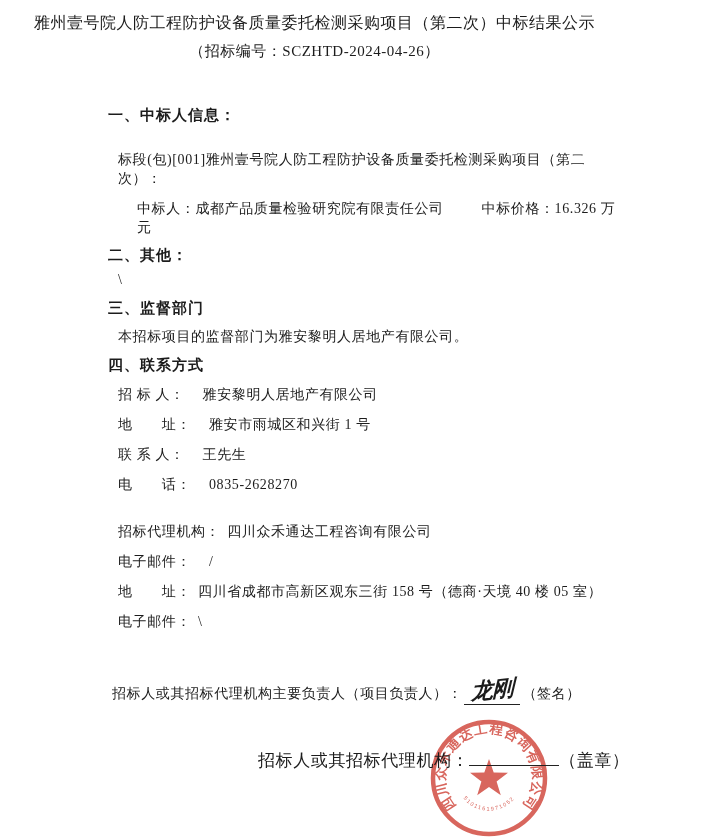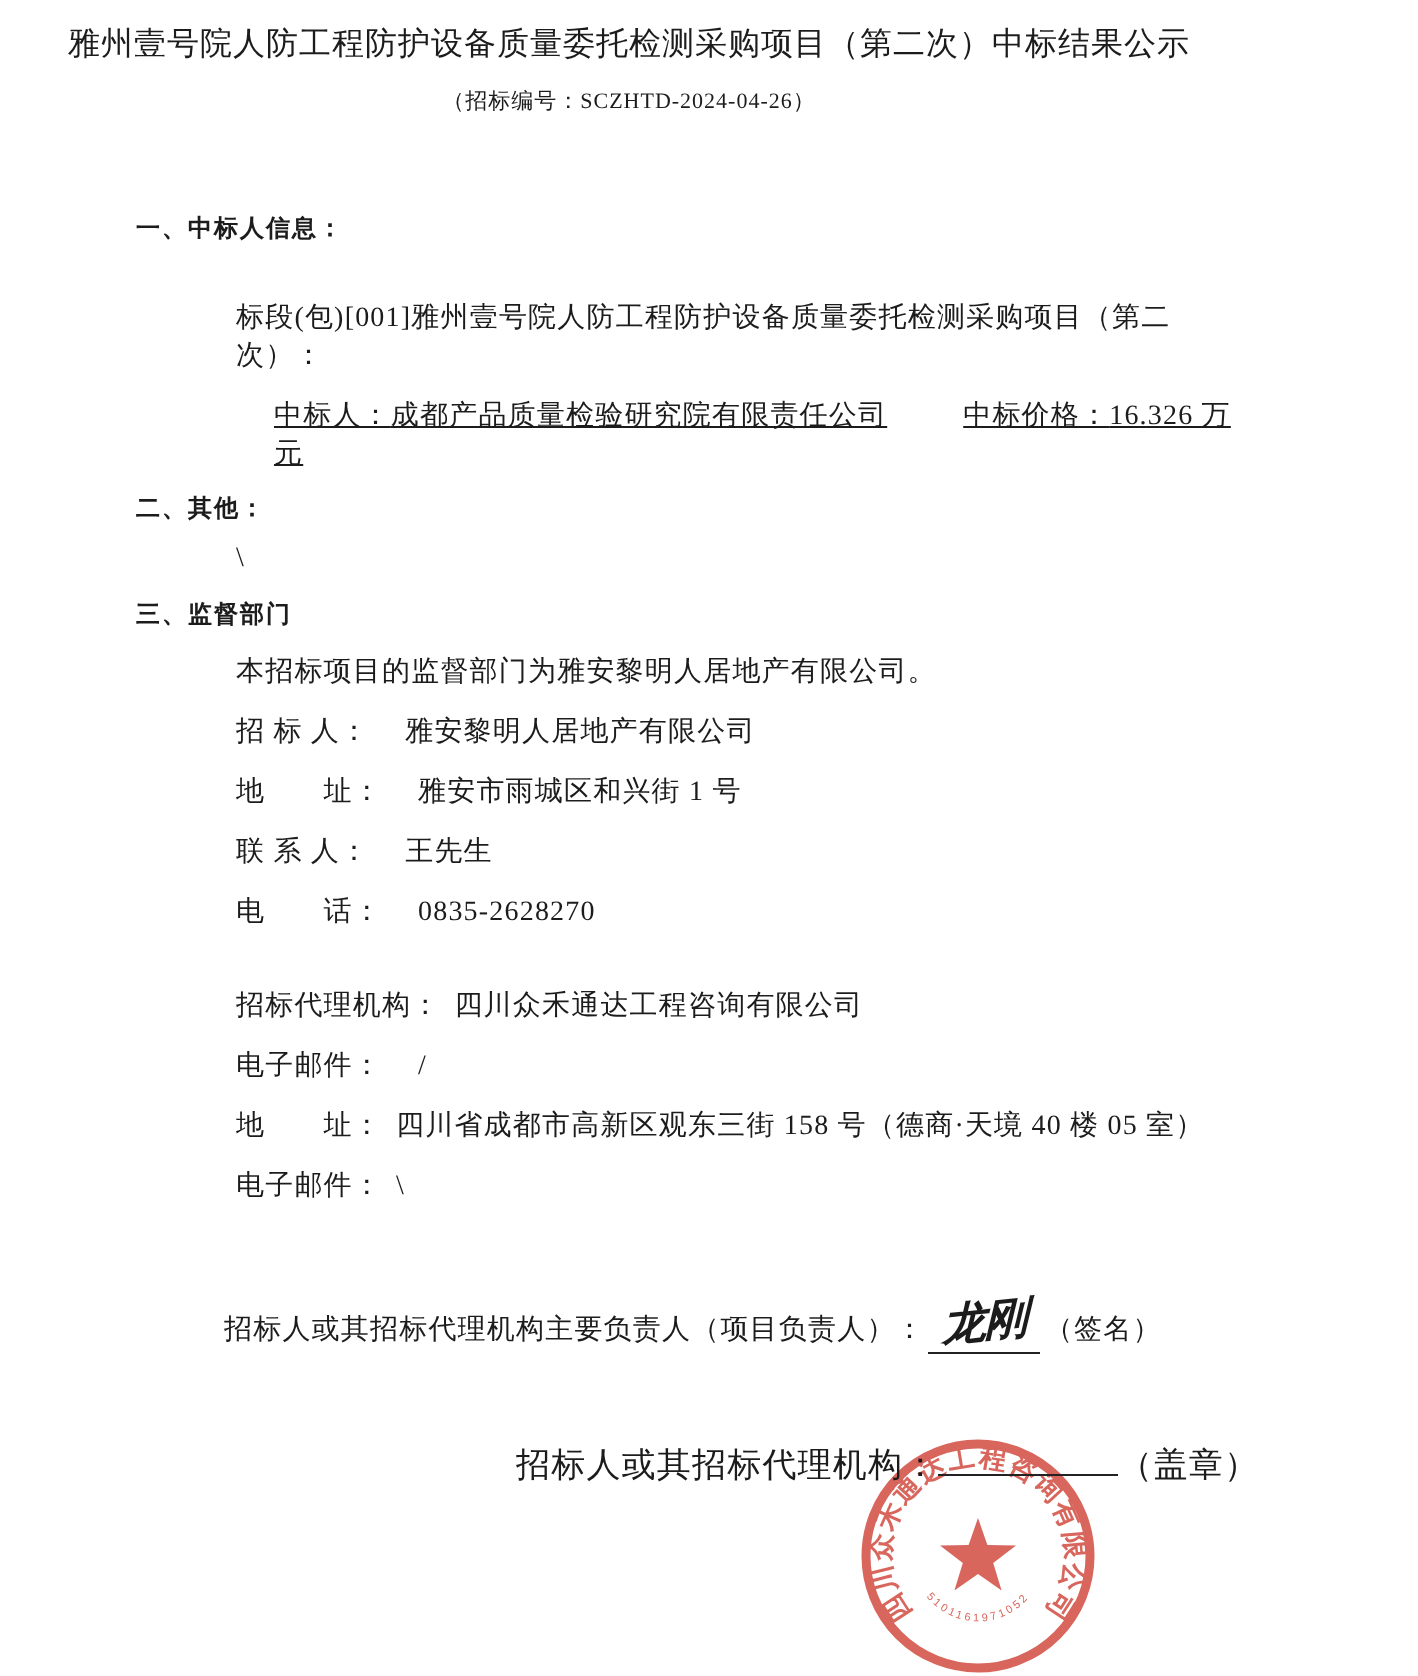--- a/index.html
+++ b/index.html
@@ -7,34 +7,34 @@
   body {
     width:709px; height:838px;
     font-family:"Liberation Serif","DejaVu Serif",serif;
     color:#1c1c1c;
     position:relative;
     overflow:hidden;
   }
   .page { position:relative; width:629px; height:838px; padding-top:13px; }
 
   .title   { font-size:16px; line-height:19px; text-align:center; letter-spacing:0.5px; }
-  .subtitle{ font-size:11px; line-height:19px; text-align:center; margin-top:10px; letter-spacing:0.5px; }
+  .subtitle{ font-size:15px; line-height:19px; text-align:center; margin-top:10px; letter-spacing:0.5px; }
 
   .h {
     font-family:"Liberation Sans","DejaVu Sans",sans-serif;
-    font-weight:bold; font-size:12px; line-height:19px;
-    margin-left:68px; letter-spacing:1px;
+    font-weight:bold; font-size:15px; line-height:19px;
+    margin-left:108px; letter-spacing:1px;
   }
   .mt-h1 { margin-top:44px; }
   .mt-h2 { margin-top:8px; }
   .mt-h3 { margin-top:9px; }
   .mt-h4 { margin-top:9px; }
 
   .body { font-size:14px; line-height:19px; margin-left:118px; letter-spacing:0.6px; }
-  .ind2 { margin-left:137px;text-decoration:underline; }
+  .ind2 { margin-left:137px; }
   .mt-lot { margin-top:26px; }
   .mt-win { margin-top:11px; }
   .mt-oth { margin-top:6px; }
   .mt-sup { margin-top:10px; }
 
   .gap { display:inline-block; width:38px; }
 
   .row   { font-size:14px; line-height:19px; margin-left:118px; margin-top:11px; letter-spacing:0.6px; }
   .row .val { margin-left:18px; }
   .agency-first { margin-top:28px; }
@@ -89,20 +89,21 @@
   <div class="body ind2 mt-win">
     <span>中标人：</span><span>成都产品质量检验研究院有限责任公司</span><span class="gap"></span><span>中标价格：</span><span>16.326 万元</span>
   </div>
 
   <div class="h mt-h2">二、其他：</div>
   <div class="body mt-oth">\</div>
 
   <div class="h mt-h3">三、监督部门</div>
   <div class="body mt-sup">本招标项目的监督部门为雅安黎明人居地产有限公司。</div>
 
+  <div class="h mt-h4">四、联系方式</div>
 
   <div class="row">
     <span>招 标 人：</span><span class="val">雅安黎明人居地产有限公司</span>
   </div>
   <div class="row">
     <span>地　　址：</span><span class="val">雅安市雨城区和兴街 1 号</span>
   </div>
   <div class="row">
     <span>联 系 人：</span><span class="val">王先生</span>
   </div>

